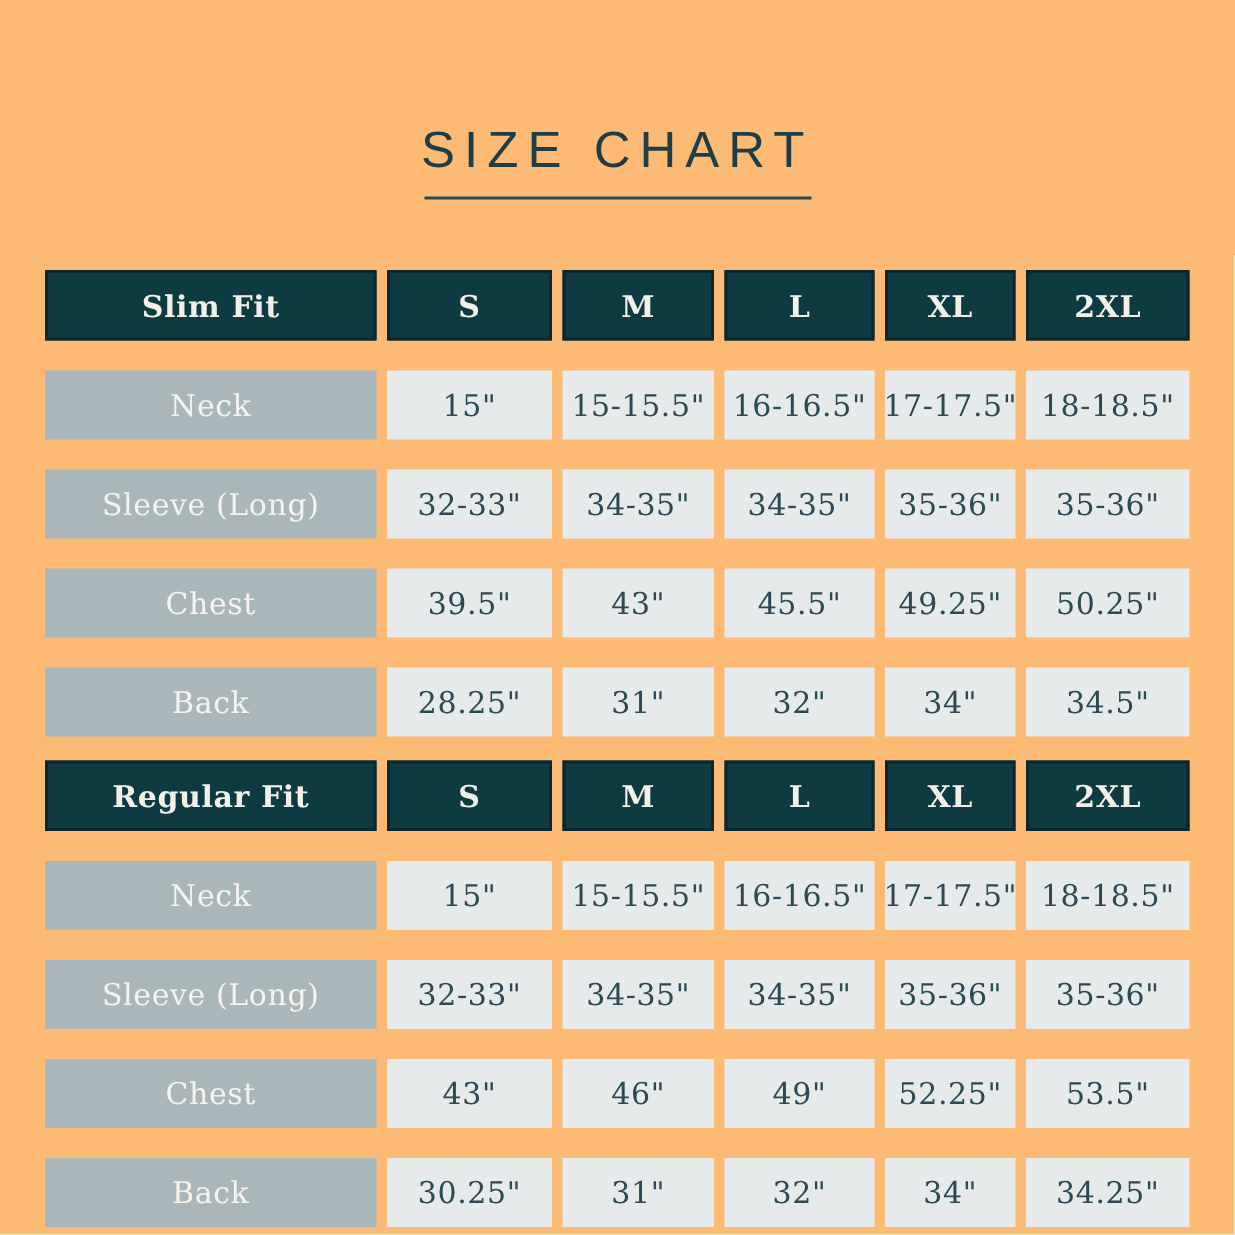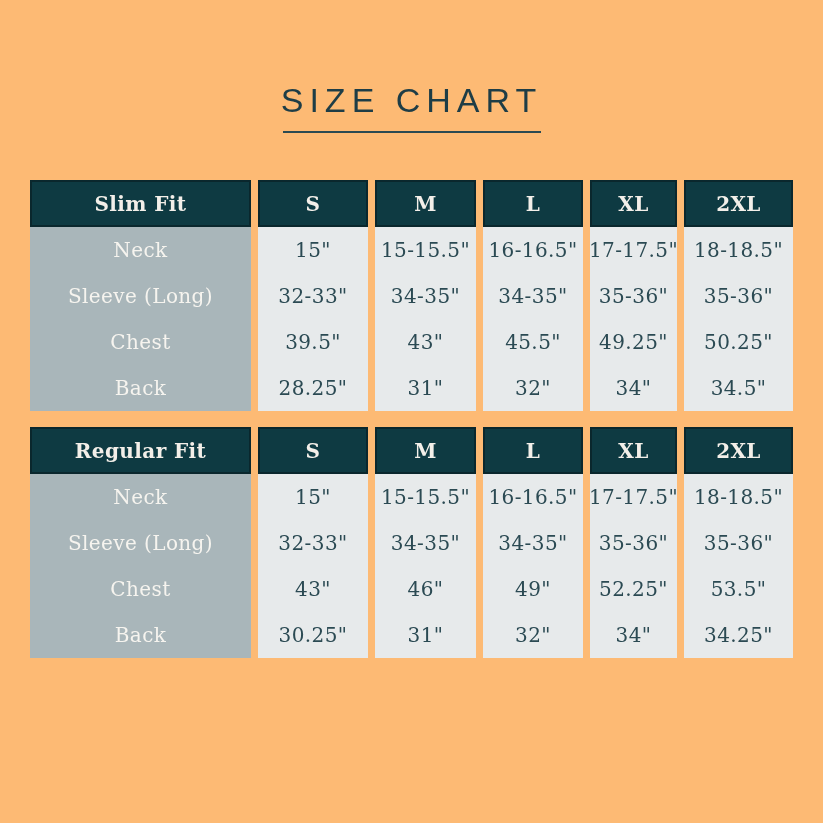--- a/index.html
+++ b/index.html
@@ -38,21 +38,21 @@
     width: 763px;
     margin: 47px auto 0 auto;
     display: flex;
     flex-direction: column;
     gap: 16px;
   }
   .size-table {
     display: grid;
     grid-template-columns: 221px 110px 101px 100px 87px 109px;
     grid-template-rows: 47px 46px 46px 46px 46px;
-    gap: 0 7px;
+    gap: 20px 7px;
   }
   .cell {
     display: flex;
     align-items: center;
     justify-content: center;
     font-size: 20px;
     letter-spacing: 0.4px;
     box-sizing: border-box;
     white-space: nowrap;
   }

